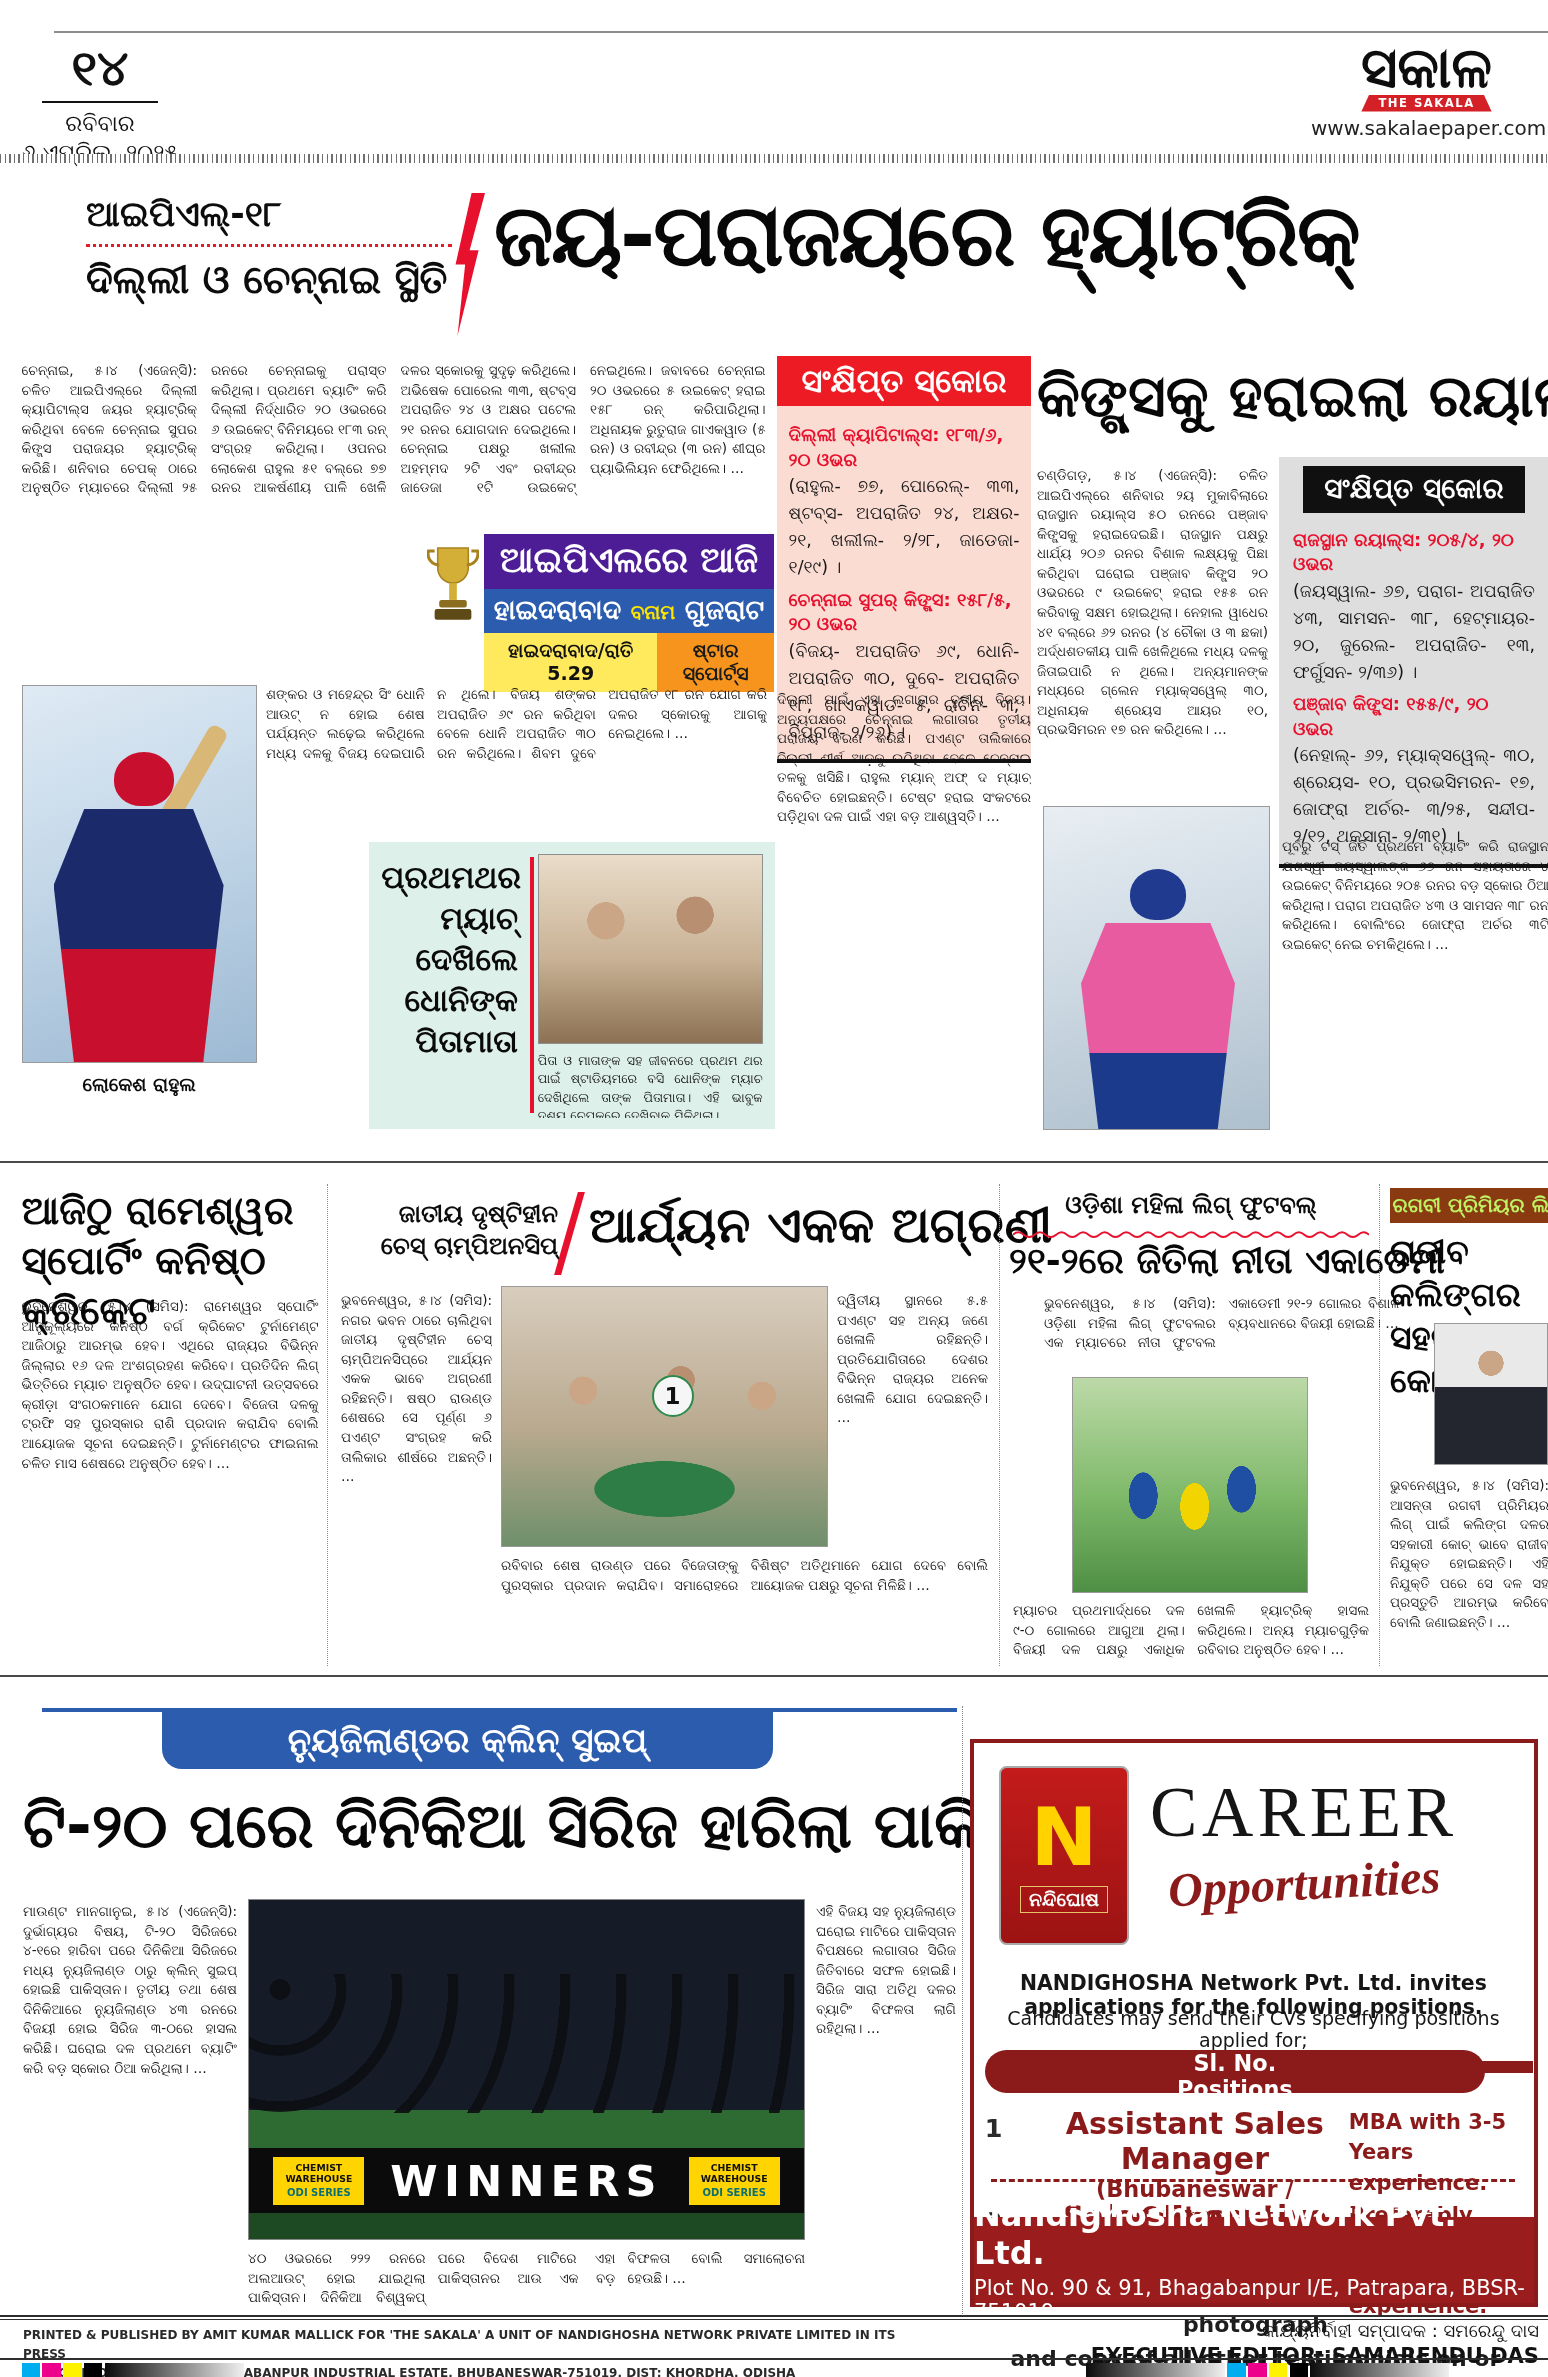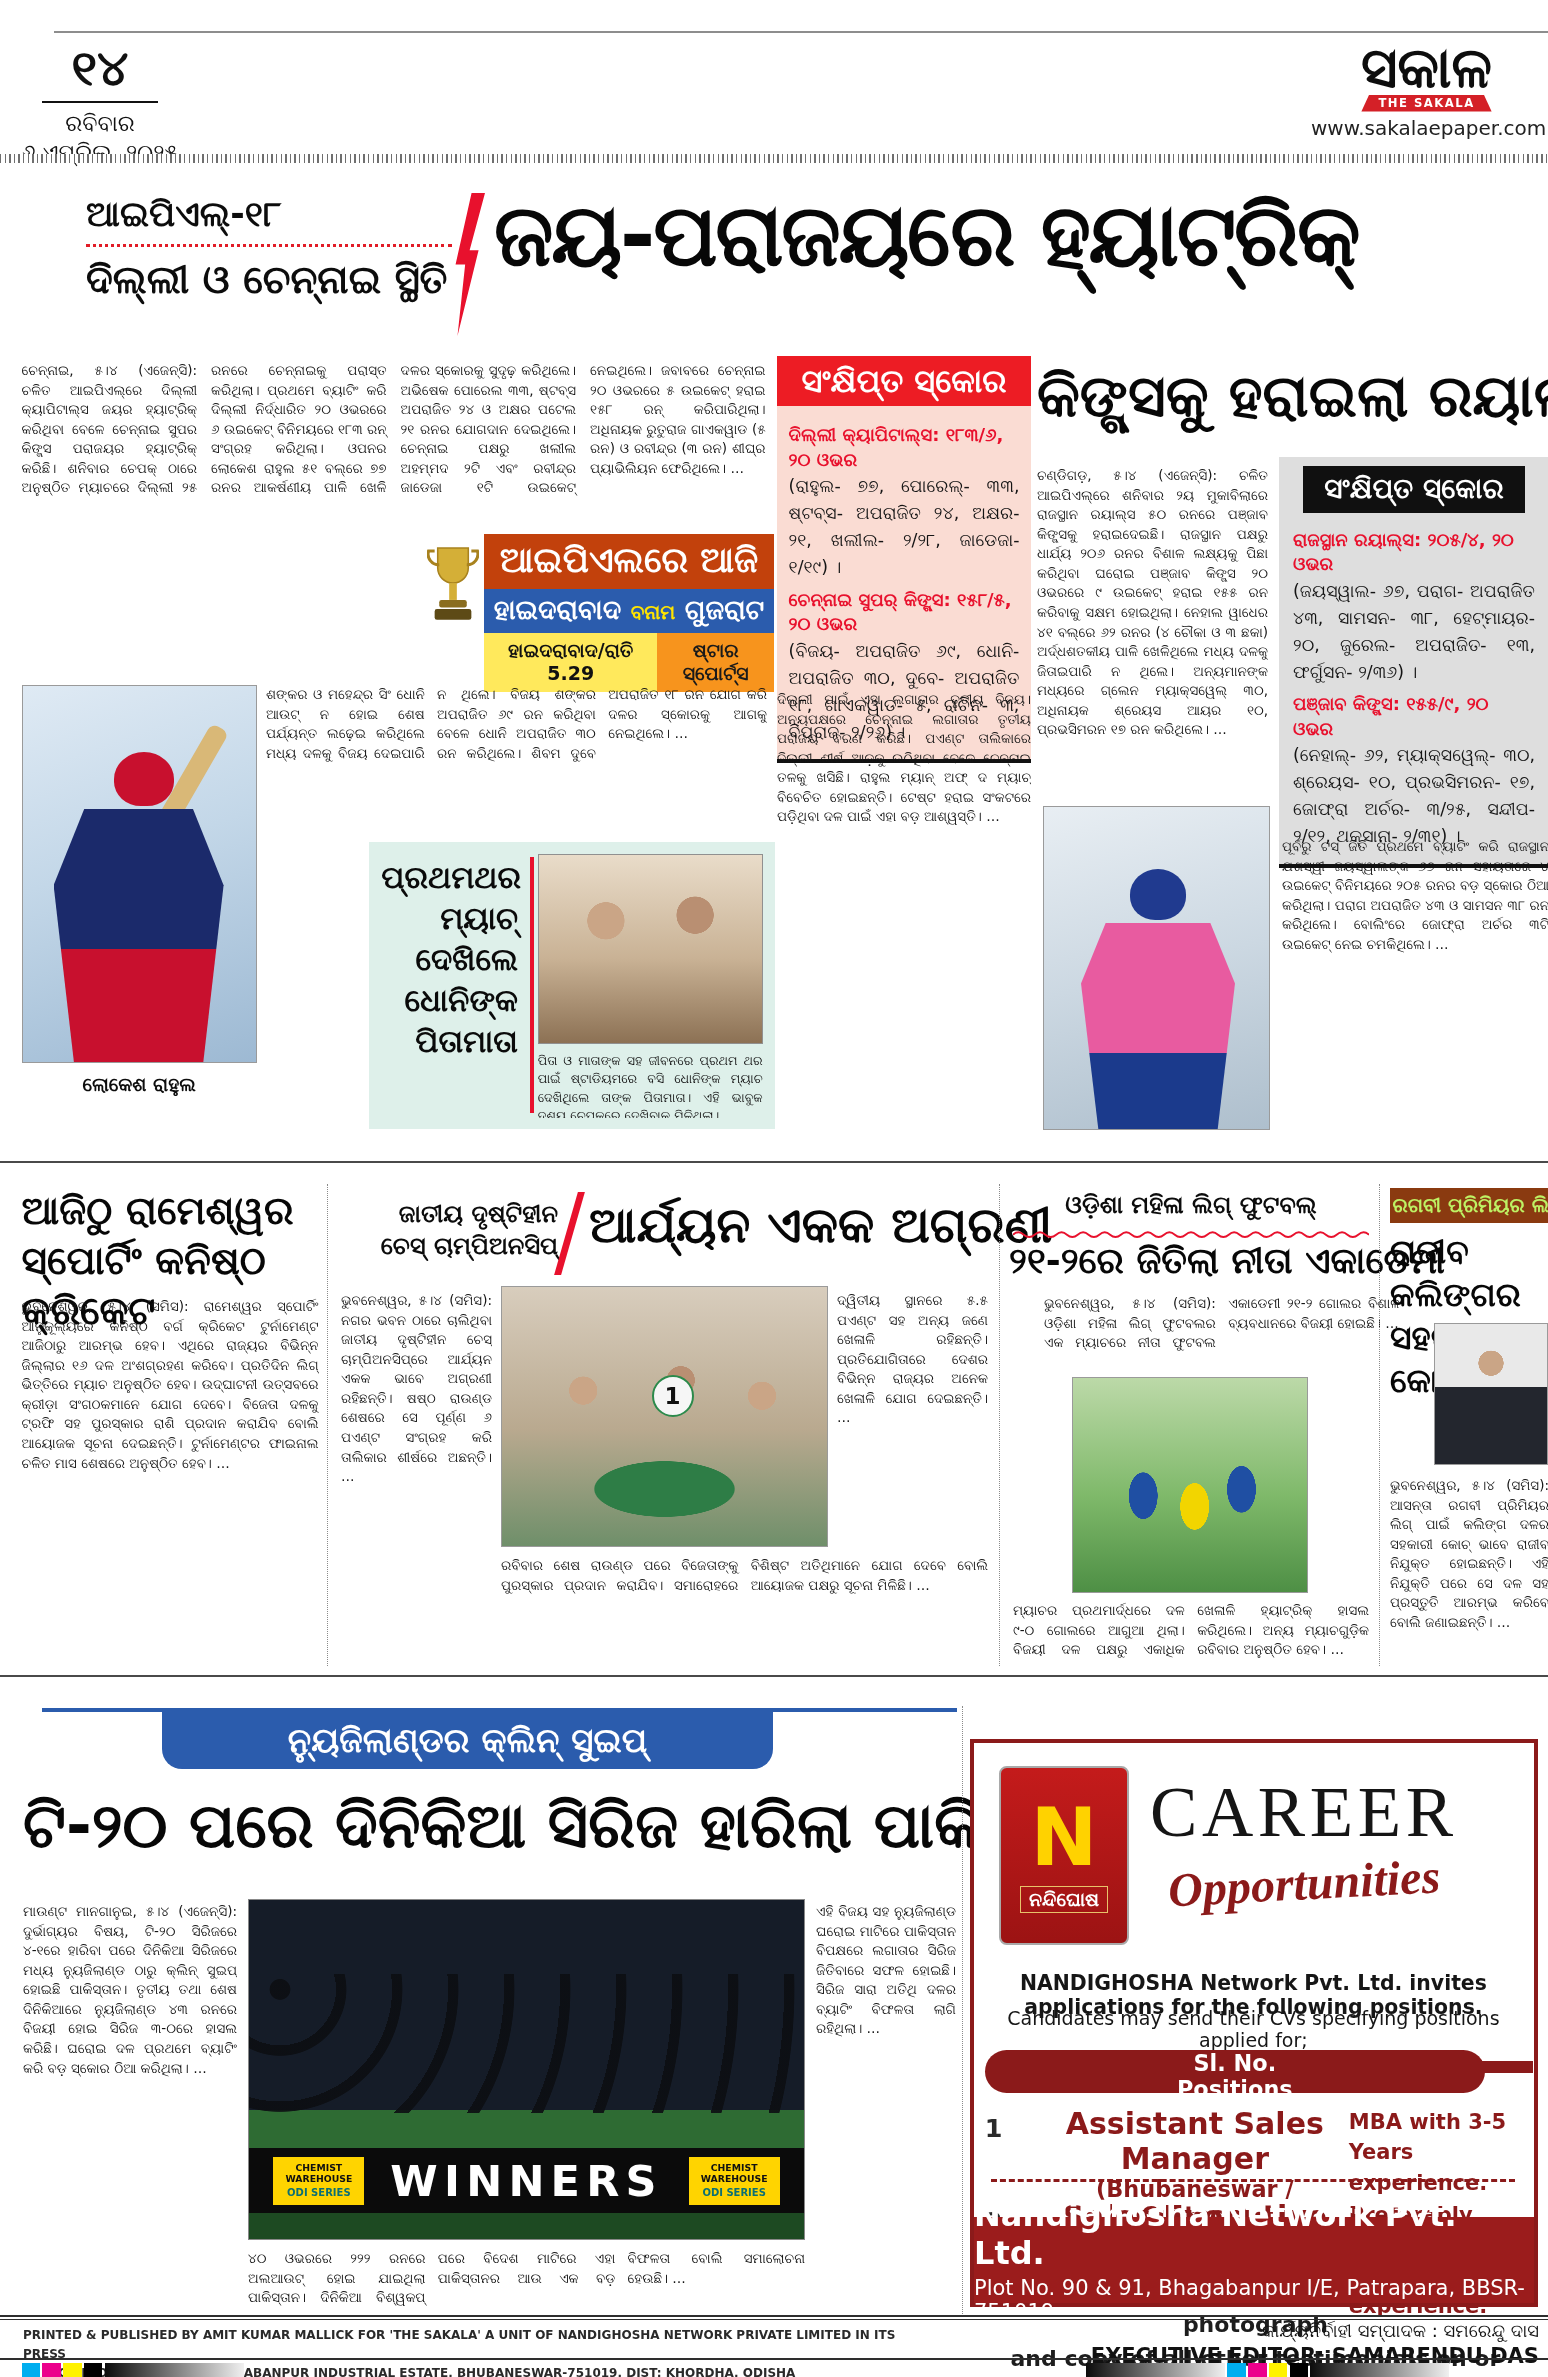--- a/index.html
+++ b/index.html
@@ -54,21 +54,21 @@
 
   #lead-body-a { left:21.6px; top:361px; width:744px; height:322px; }
   #scorebox-pink { left:777px; top:356px; width:254px; }
   .sb-head { background:#ed1c24; color:#fff; font-size:32px; font-weight:800; text-align:center; padding:6.2px 0; }
   .sb-body { background:#fadcd3; padding:10.8px 11.6px 14px; border-bottom:4.6px solid #111; }
   .sb-team { color:#e8112d; font-weight:700; font-size:18px; margin:6.2px 0 1.5px; line-height:1.35; }
   .sb-det { font-size:17.4px; line-height:1.55; color:#141414; text-align:justify; }
 
   #today-box { left:484px; top:534px; width:290px; background:#fff; box-shadow:0 0 0 4.6px #fff; }
   .tb-trophy { position:absolute; left:-57px; top:9.3px; width:52px; height:94px; }
-  .tb-title { background:#c2410c; color:#fff; font-size:35px; font-weight:800; text-align:center; padding:6.2px 0 7.7px; }
+  .tb-title { background:#4c1d95; color:#fff; font-size:35px; font-weight:800; text-align:center; padding:6.2px 0 7.7px; }
   .tb-match { background:#2b5cad; color:#fff; font-size:27px; font-weight:700; text-align:center; padding:5.4px 0 7px; }
   .tb-match .vs { color:#ffe400; font-size:20px; font-weight:700; }
   .tb-row { display:flex; }
   .tb-venue { flex:1.5; background:#ffe95c; color:#111; font-size:19px; font-weight:700; text-align:center; padding:6.2px 1.5px; }
   .tb-bc { flex:1; background:#f7941d; color:#1a1a1a; font-size:19px; font-weight:700; text-align:center; padding:6.2px 1.5px; }
 
   #lead-photo { left:21.6px; top:685px; width:235px; height:378px; border:0.8px solid #9a9a9a; overflow:hidden;
       background:linear-gradient(160deg,#dfeaf4 0%,#c3d7e8 45%,#9db9d3 100%); }
   #lead-photo .jersey { position:absolute; left:31px; top:123px; width:170px; height:254px;
       background:linear-gradient(180deg,#1b2a6b 0 55%,#c8102e 55%); clip-path:polygon(18% 0,82% 0,100% 30%,88% 100%,12% 100%,0 30%); }

